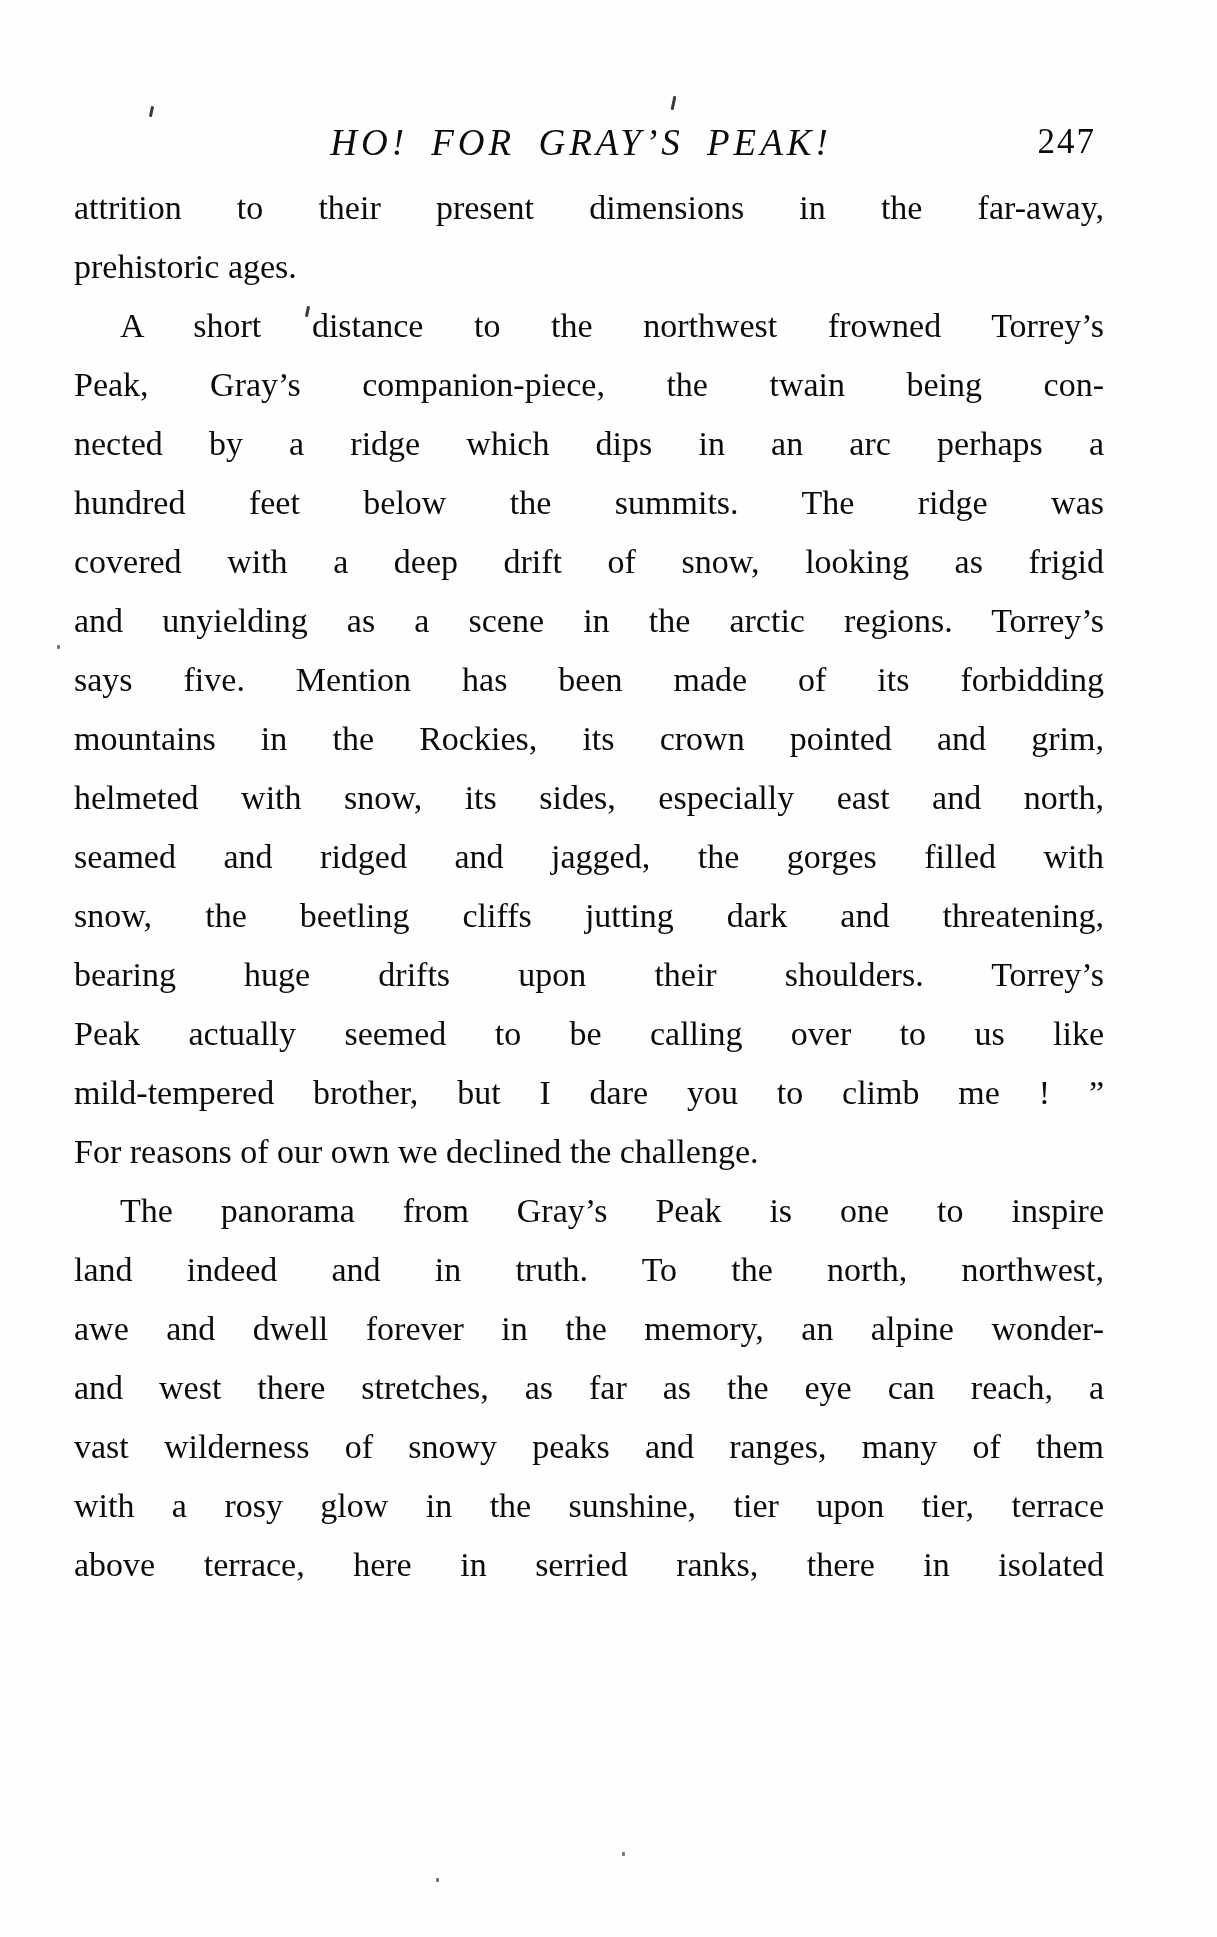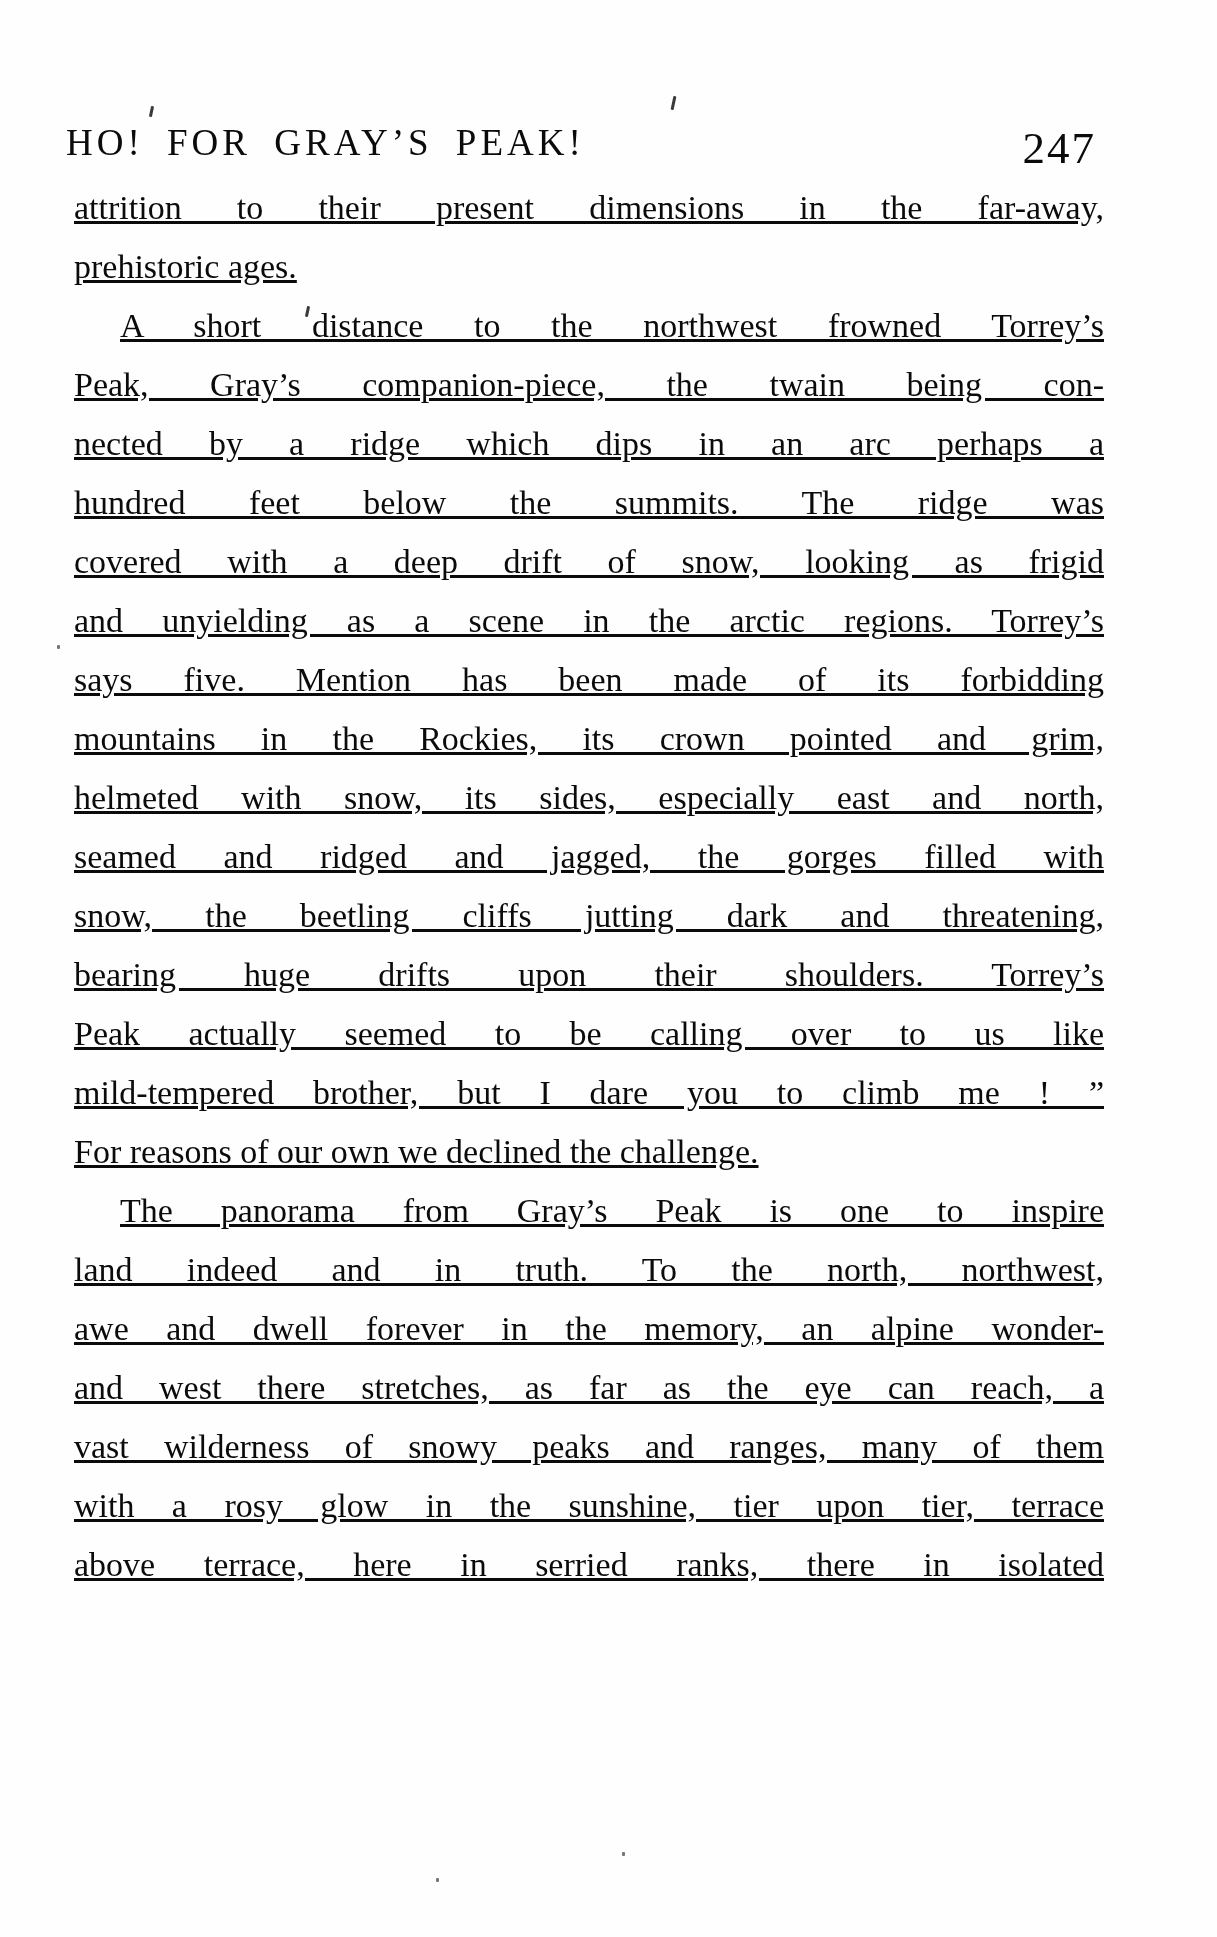--- a/index.html
+++ b/index.html
@@ -24,48 +24,49 @@
   }
   .running-header {
     position: absolute;
     left: 0;
     top: 121px;
     width: 100%;
     height: 48px;
   }
   .running-title {
     display: block;
+    text-align: center;
     font-size: 37px;
     letter-spacing: 4px;
     word-spacing: 10px;
     white-space: nowrap;
     transform: translateX(-8px);
+    font-style: italic;
   }
   .page-number {
     position: absolute;
     right: 8px;
     top: 1px;
-    font-size: 45px;
+    font-size: 35px;
     letter-spacing: 2px;
   }
   .body-text {
     position: absolute;
     left: 0;
     top: 178px;
     width: 100%;
     font-size: 34px;
     line-height: 59px;
   }
   .line {
     text-align: justify;
     text-align-last: justify;
     white-space: normal;
     height: 59px;
     overflow: visible;
-    text-decoration: underline;
   }
   .line.para-end {
     text-align-last: left;
   }
   .line.indent {
     text-indent: 46px;
   }
   
   .speck {
     position: absolute;

